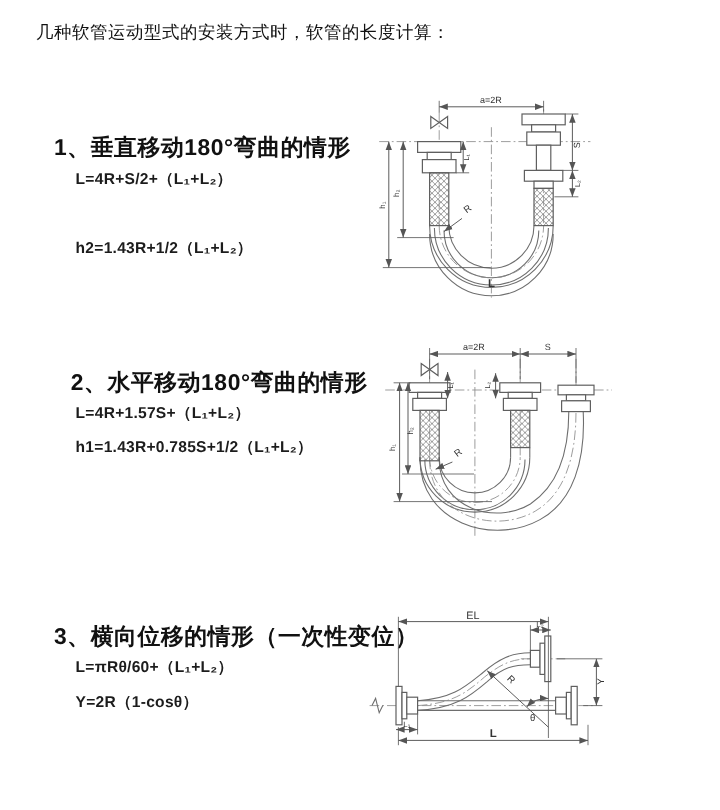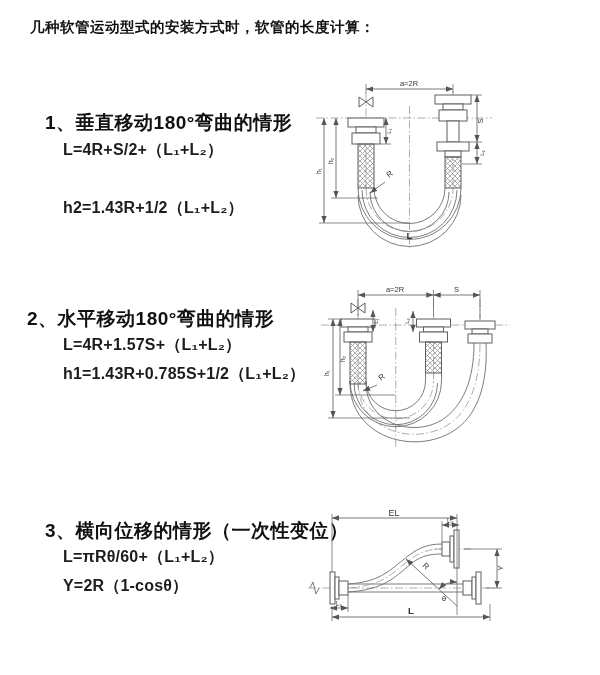--- a/index.html
+++ b/index.html
@@ -1,20 +1,20 @@
 <!DOCTYPE html>
 <html><head>
 <meta charset="utf-8">
 <style>
   html,body{margin:0;padding:0;background:#fff;}
   .page{position:relative;width:600px;height:675px;background:#ffffff;overflow:hidden;
         font-family:"Liberation Sans","DejaVu Sans",sans-serif;color:#1a1a1a;}
-  .title{position:absolute;left:30px;top:18px;font-size:14.5px;font-weight:bold;letter-spacing:.5px;color:#111;}
+  .title{position:absolute;left:30px;top:18px;font-size:14.5px;font-weight:normal;letter-spacing:.5px;color:#111;}
   .sec-heading{position:absolute;font-size:19px;font-weight:bold;letter-spacing:.5px;color:#111;white-space:nowrap;}
-  .formula{position:absolute;font-size:16px;font-weight:600;letter-spacing:.2px;color:#1c1c1c;white-space:nowrap;}
+  .formula{position:absolute;font-size:13px;font-weight:600;letter-spacing:.2px;color:#1c1c1c;white-space:nowrap;}
   svg.diagram{position:absolute;overflow:visible;}
   svg text{font-family:"Liberation Sans","DejaVu Sans",sans-serif;fill:#3a3a3a;}
   .dline{stroke:#5f5f5f;stroke-width:1;fill:none;}
   .thin{stroke:#6e6e6e;stroke-width:.9;fill:none;}
   .cl{stroke:#8a8a8a;stroke-width:.7;fill:none;stroke-dasharray:8 2.5 1.5 2.5;}
   .dim{stroke:#555;stroke-width:.8;fill:none;}
   .ext{stroke:#5a5a5a;stroke-width:.7;fill:none;}
   .fl{fill:#ffffff;stroke:#5f5f5f;stroke-width:1;}
   .braid{fill:url(#xh);stroke:#5f5f5f;stroke-width:1;}
   .lbl{fill:#333;}
@@ -23,21 +23,21 @@
 <body>
 
 <div class="page">
 
   <div class="title">几种软管运动型式的安装方式时，软管的长度计算：</div>
 
   <div class="sec-heading" style="left:45px;top:110px">1、垂直移动180°弯曲的情形</div>
   <div class="formula" style="left:63px;top:140px">L=4R+S/2+（L₁+L₂）</div>
   <div class="formula" style="left:63px;top:198px">h2=1.43R+1/2（L₁+L₂）</div>
 
-  <div class="sec-heading" style="left:27px;top:306px">2、水平移动180°弯曲的情形</div>
+  <div class="sec-heading" style="left:59px;top:306px">2、水平移动180°弯曲的情形</div>
   <div class="formula" style="left:63px;top:335px">L=4R+1.57S+（L₁+L₂）</div>
   <div class="formula" style="left:63px;top:364px">h1=1.43R+0.785S+1/2（L₁+L₂）</div>
 
   <div class="sec-heading" style="left:45px;top:518px">3、横向位移的情形（一次性变位）</div>
   <div class="formula" style="left:63px;top:547px">L=πRθ/60+（L₁+L₂）</div>
   <div class="formula" style="left:63px;top:576px">Y=2R（1-cosθ）</div>
 
   <svg class="diagram" style="left:310px;top:76px" width="290" height="180" viewBox="0 0 290 180">
     <defs>
       <marker id="ar" viewBox="0 0 8 6" markerWidth="9" markerHeight="7" refX="8" refY="3" orient="auto-start-reverse">

